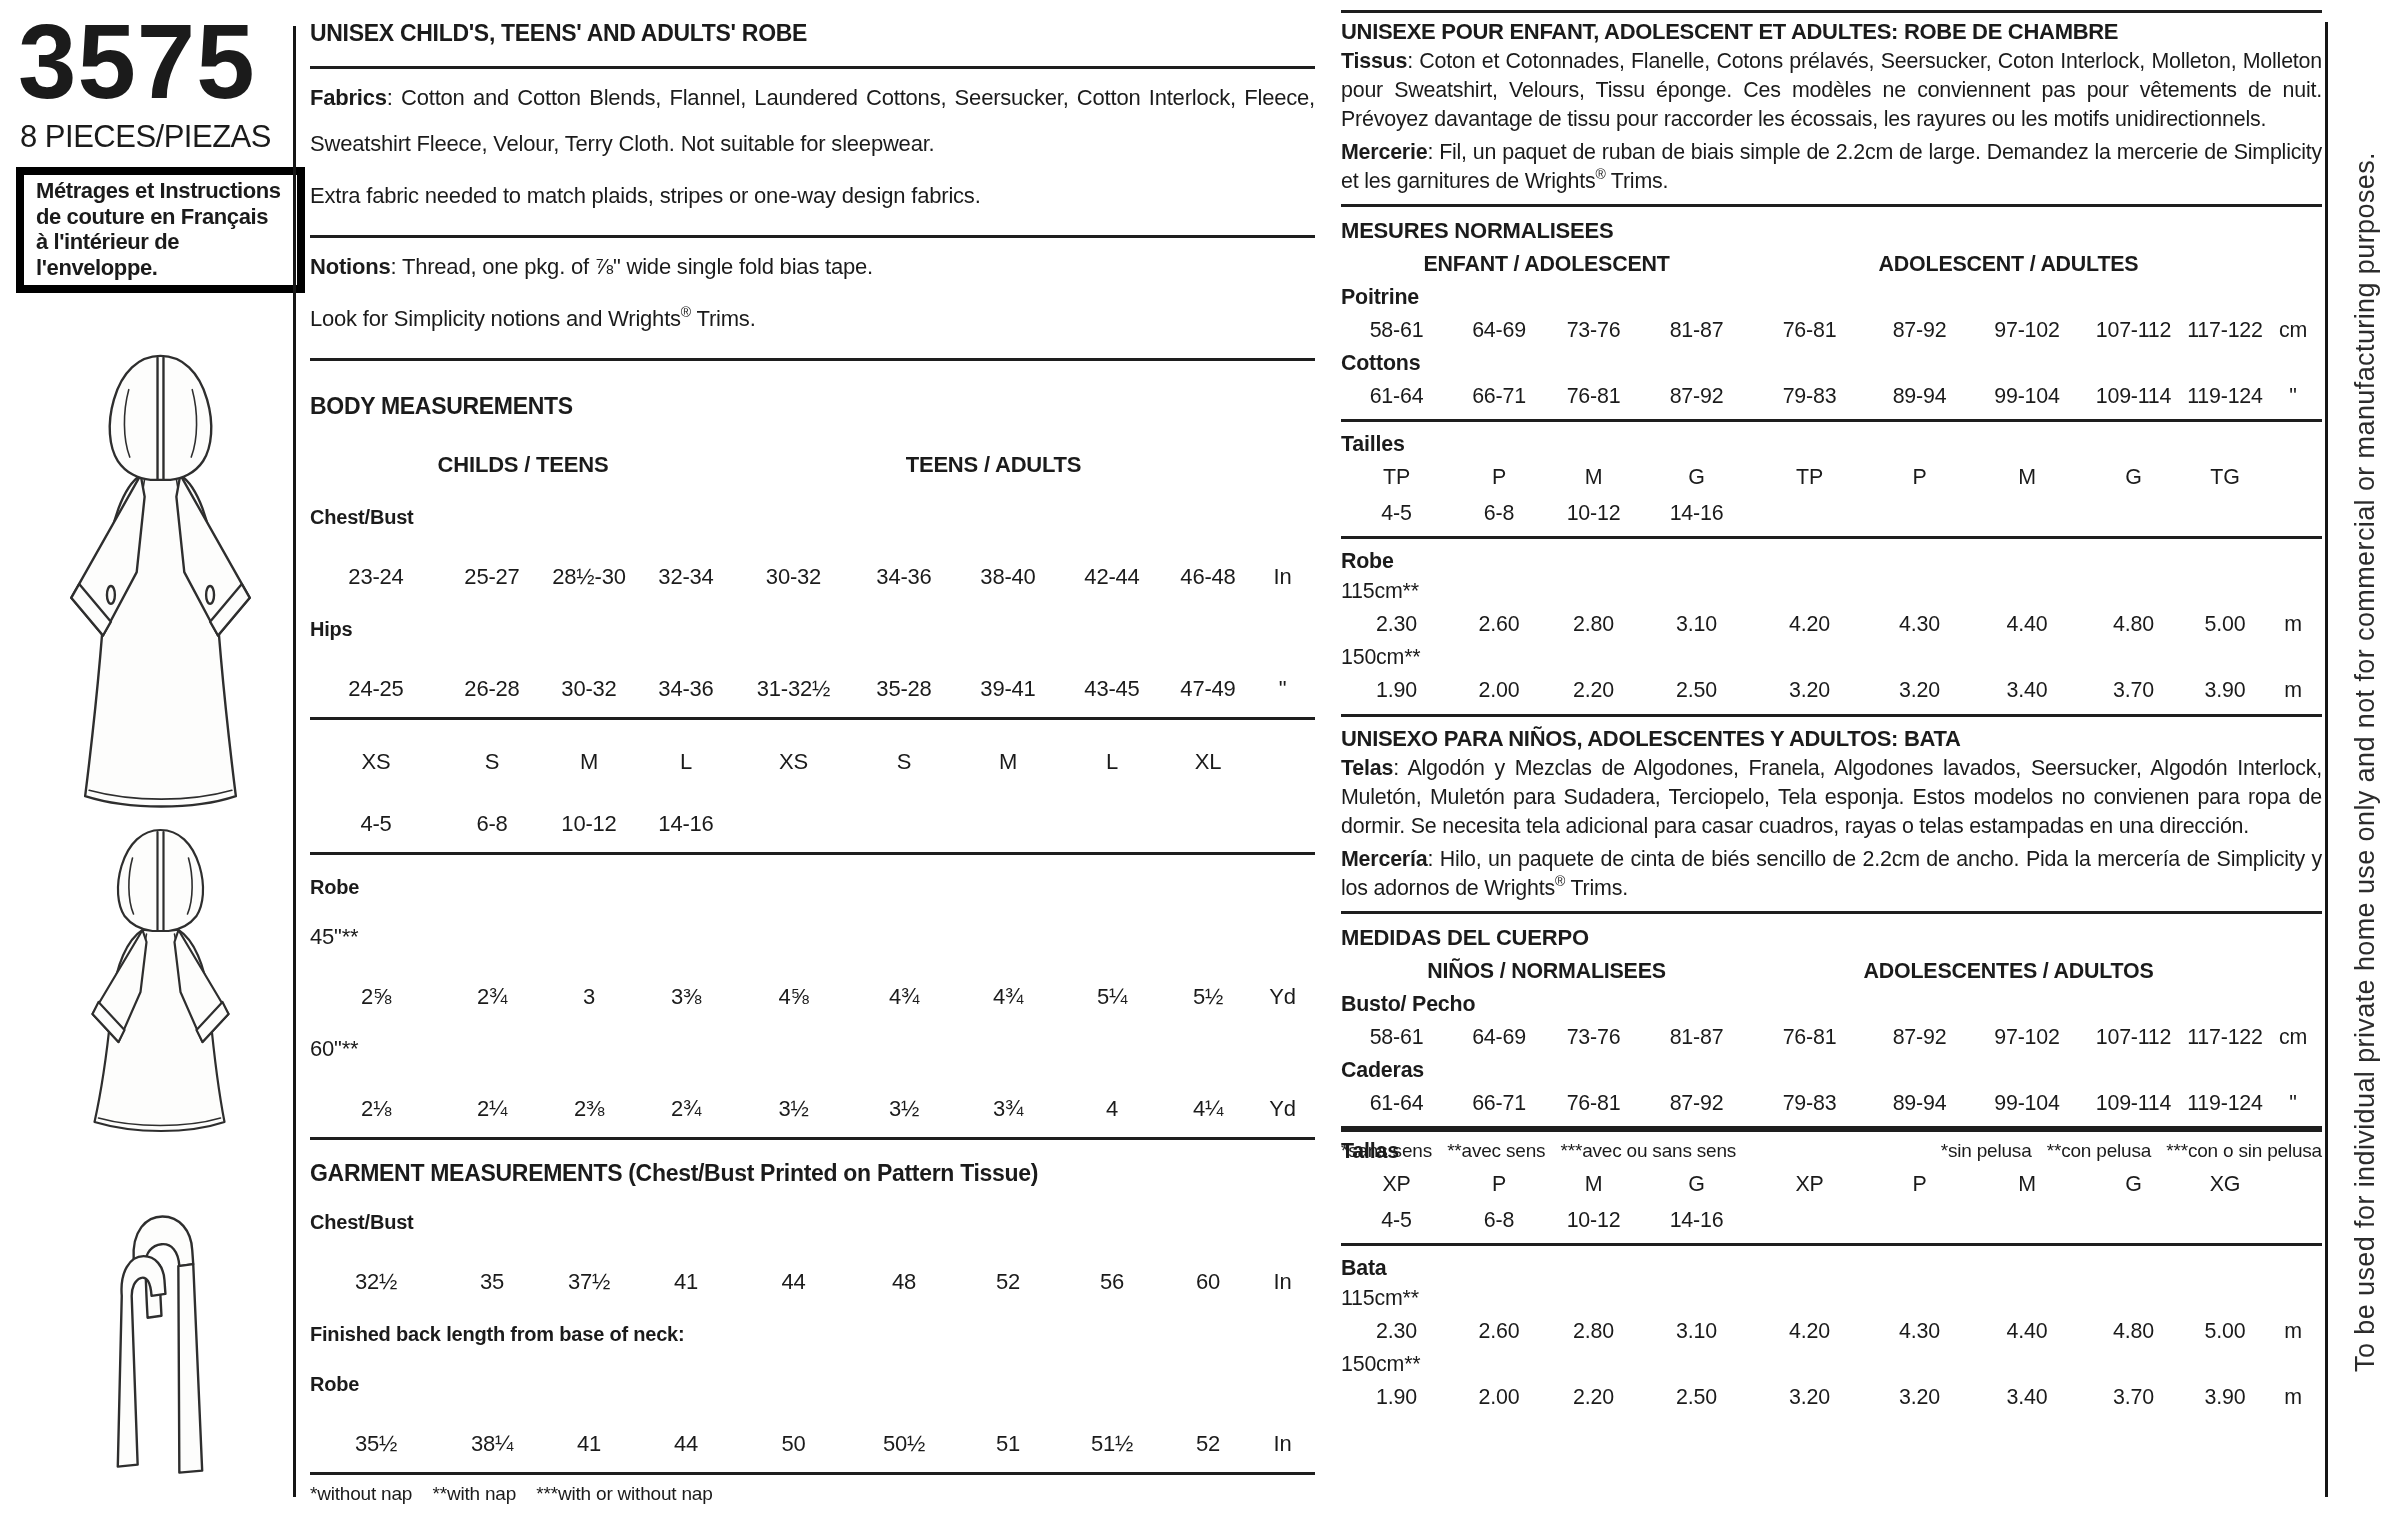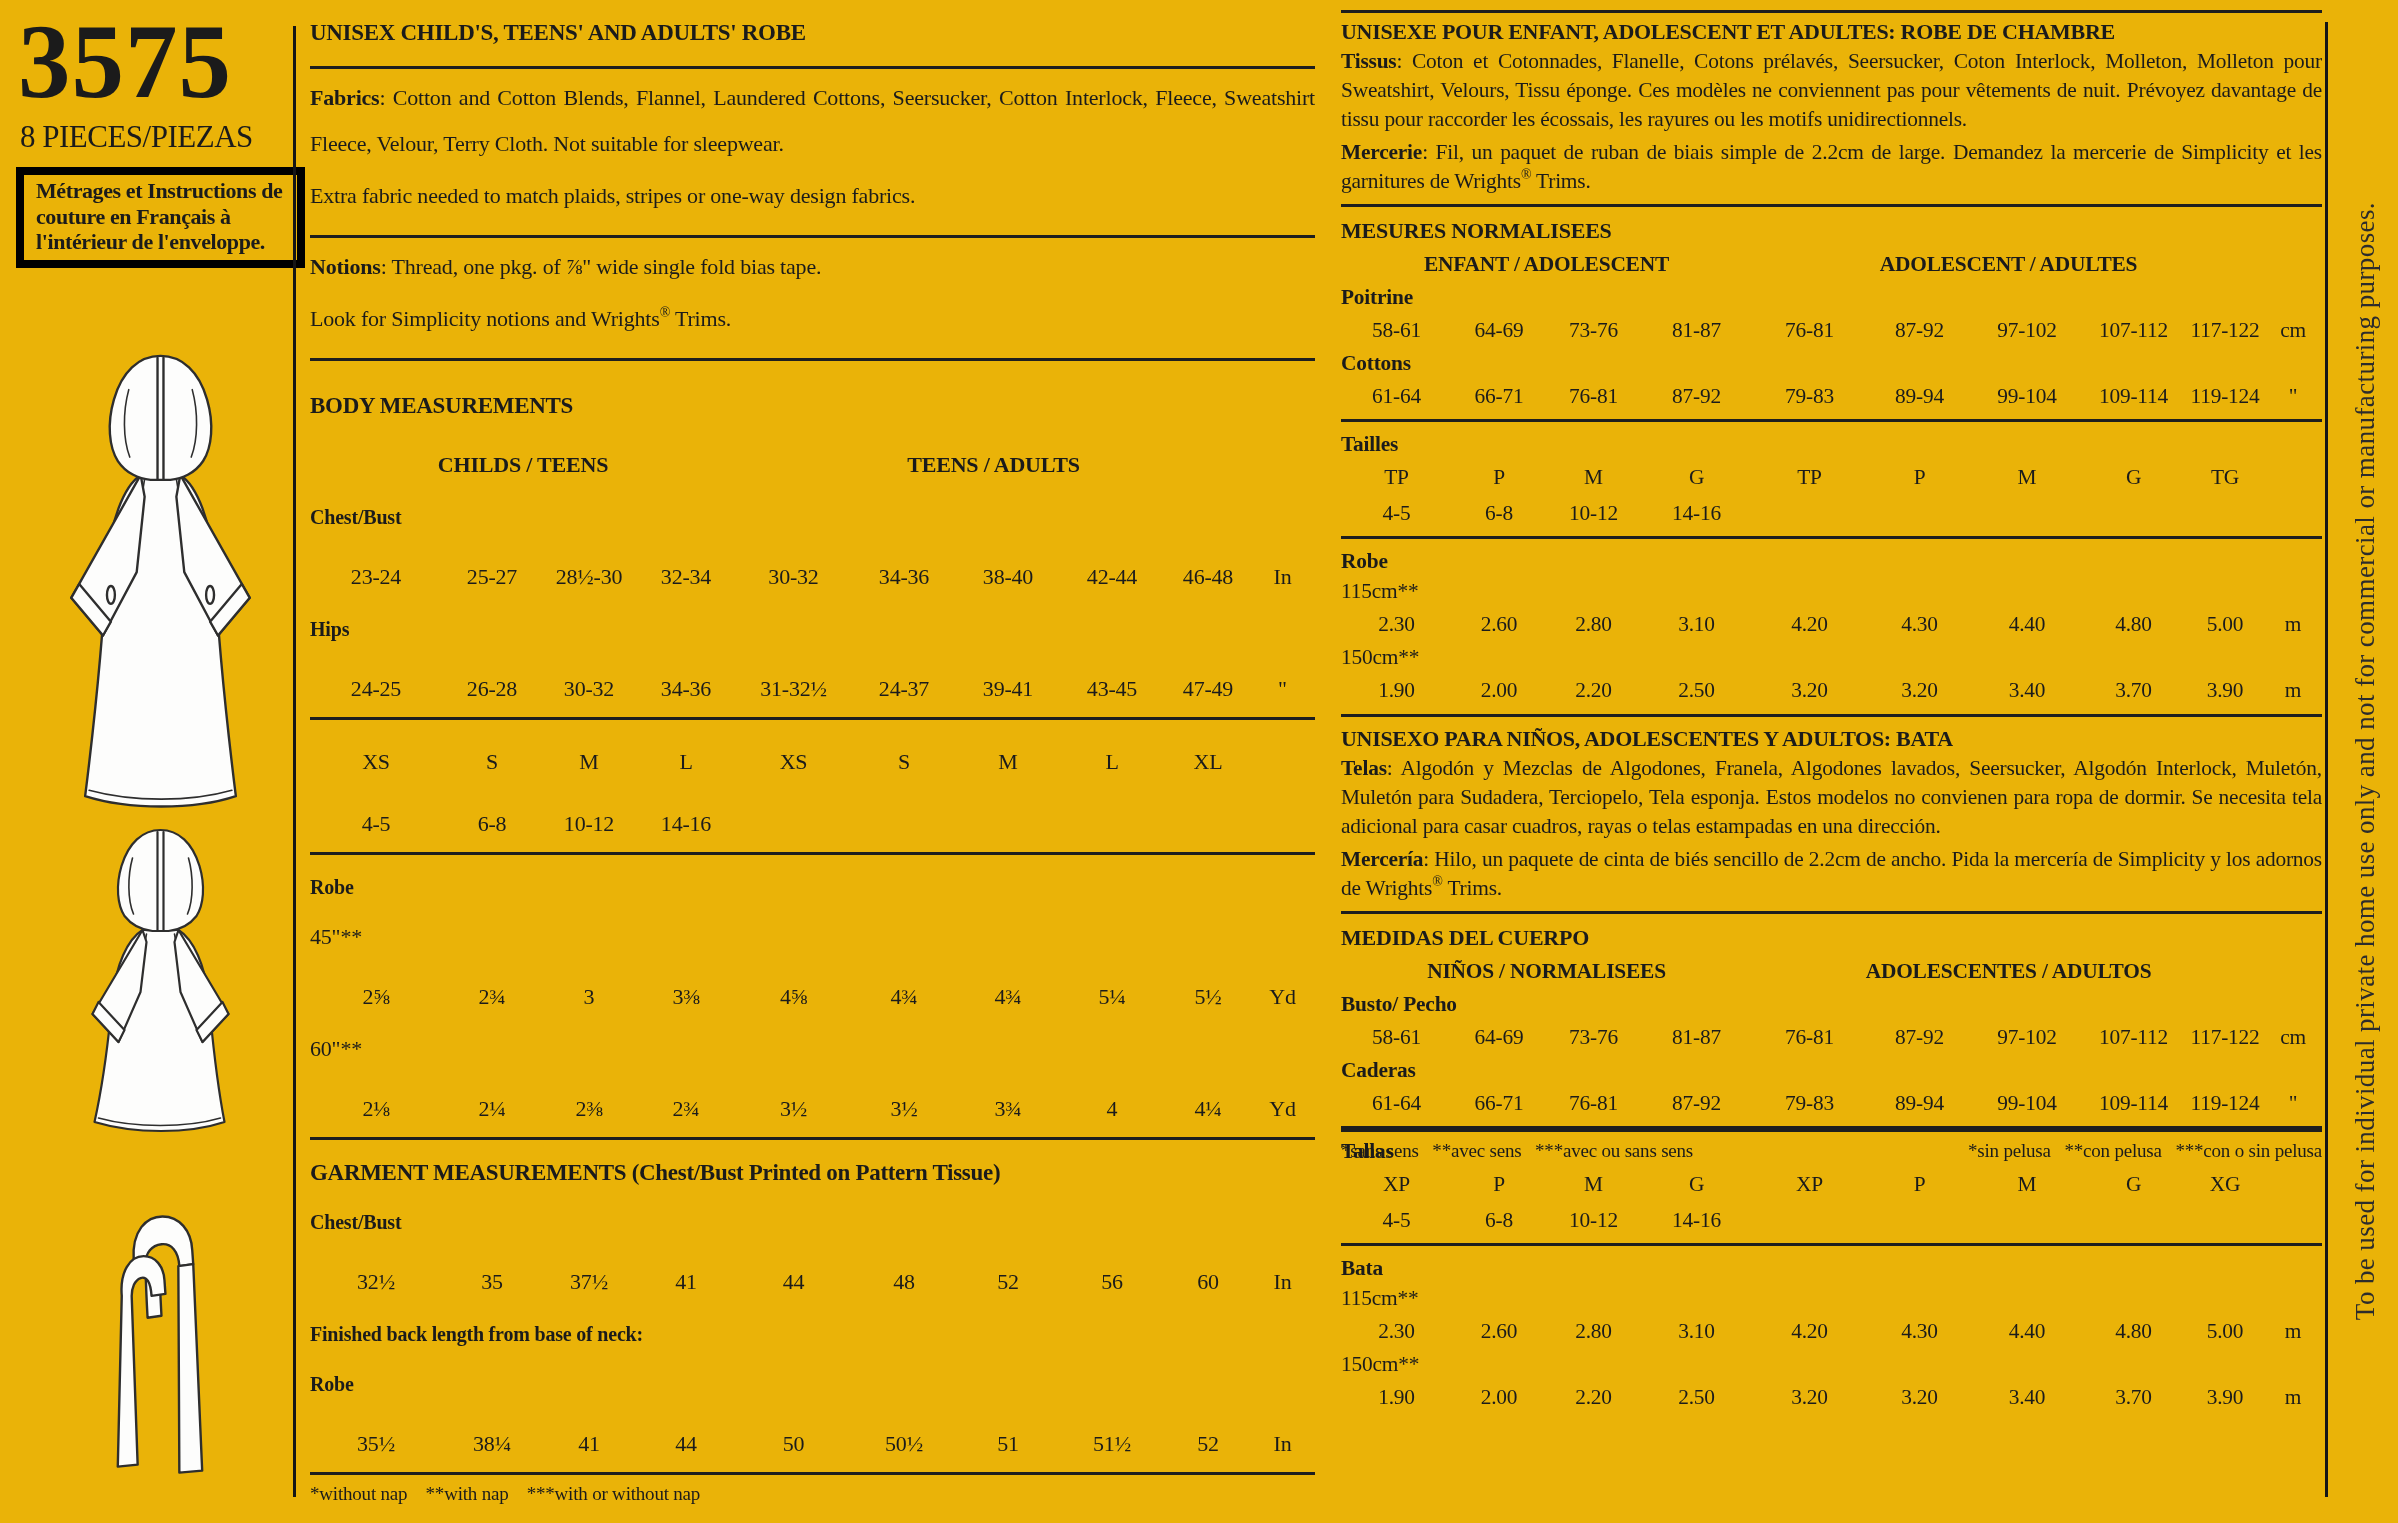--- a/index.html
+++ b/index.html
@@ -1,18 +1,18 @@
 <!DOCTYPE html>
 <html><head>
 <meta charset="utf-8">
 <style>
   html,body{margin:0;padding:0;}
   body{width:2399px;height:1523px;background:#e9e9e7;font-family:"Liberation Sans",sans-serif;}
-  .page{position:relative;width:2399px;height:1523px;background:#eab308;color:#1b1b1b;overflow:hidden;
-        letter-spacing:-0.2px;font-family:Liberation Serif, serif;}
+  .page{position:relative;width:2399px;height:1523px;background:#ffffff;color:#1b1b1b;overflow:hidden;
+        letter-spacing:-0.2px;}
   
   .col-left{position:absolute;left:16px;top:8px;width:271px;height:1507px;}
   .pattern-number{font-size:105px;font-weight:700;line-height:1.02;letter-spacing:1px;margin-left:2px;}
   .pieces{font-size:31px;letter-spacing:-0.5px;margin:4px 0 12px 4px;}
   .fr-box{border:8px solid #000000;width:249px;padding:3px 12px 5px;font-weight:700;font-size:22px;
           line-height:1.16;letter-spacing:-0.4px;}
   .drawing{position:absolute;}
   .vdiv{position:absolute;width:3px;background:#161616;}
   .vdiv1{left:293px;top:26px;height:1471px;}
   .vdiv2{left:2325px;top:22px;height:1475px;}
@@ -150,21 +150,21 @@
           <span class="cell">46-48</span>
           <span class="cell unit">In</span>
         </div>
         <div class="row-label">Hips</div>
         <div class="grid-row">
           <span class="cell">24-25</span>
           <span class="cell">26-28</span>
           <span class="cell">30-32</span>
           <span class="cell">34-36</span>
           <span class="cell">31-32½</span>
-          <span class="cell">24-37</span>
+          <span class="cell">35-28</span>
           <span class="cell">39-41</span>
           <span class="cell">43-45</span>
           <span class="cell">47-49</span>
           <span class="cell unit">"</span>
         </div>
         <div class="hrule"></div>
         <div class="grid-row">
           <span class="cell">XS</span>
           <span class="cell">S</span>
           <span class="cell">M</span>

